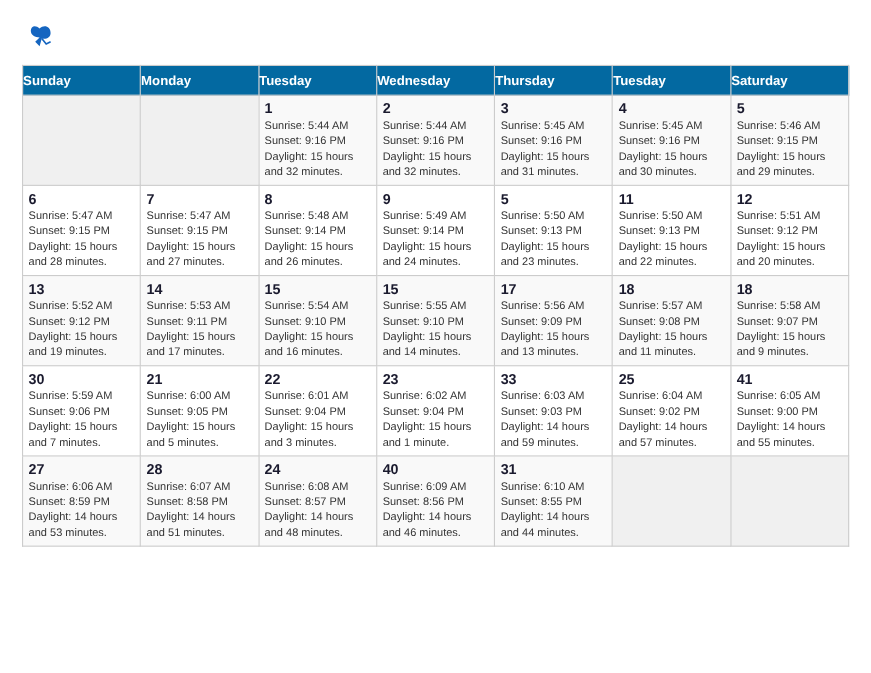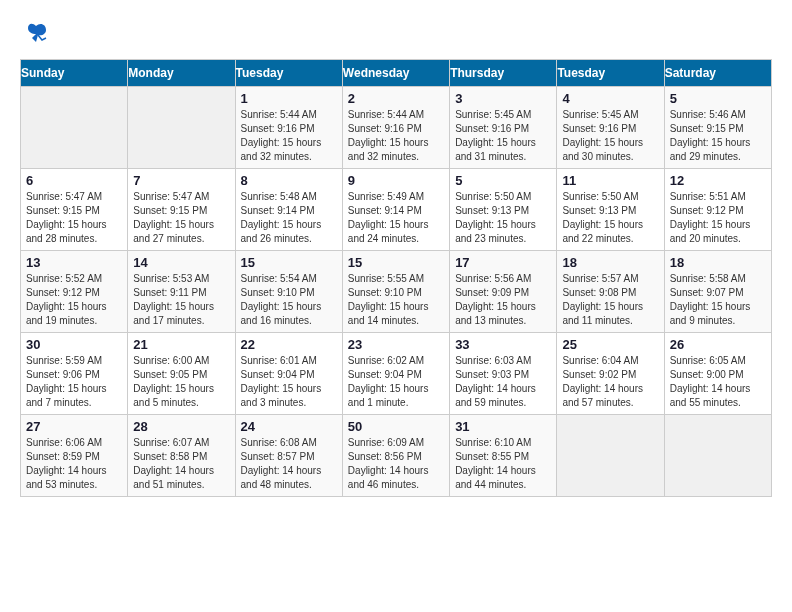--- a/index.html
+++ b/index.html
@@ -231,39 +231,39 @@
       </td>
         <td>
         <span class="day-number">33</span>
         <span class="day-detail">Sunrise: 6:03 AM<br>Sunset: 9:03 PM<br>Daylight: 14 hours and 59 minutes.</span>
       </td>
         <td>
         <span class="day-number">25</span>
         <span class="day-detail">Sunrise: 6:04 AM<br>Sunset: 9:02 PM<br>Daylight: 14 hours and 57 minutes.</span>
       </td>
         <td>
-        <span class="day-number">26</span>
+        <span class="day-number">41</span>
         <span class="day-detail">Sunrise: 6:05 AM<br>Sunset: 9:00 PM<br>Daylight: 14 hours and 55 minutes.</span>
       </td>
       </tr>
       <tr>
         <td>
         <span class="day-number">27</span>
         <span class="day-detail">Sunrise: 6:06 AM<br>Sunset: 8:59 PM<br>Daylight: 14 hours and 53 minutes.</span>
       </td>
         <td>
         <span class="day-number">28</span>
         <span class="day-detail">Sunrise: 6:07 AM<br>Sunset: 8:58 PM<br>Daylight: 14 hours and 51 minutes.</span>
       </td>
         <td>
         <span class="day-number">24</span>
         <span class="day-detail">Sunrise: 6:08 AM<br>Sunset: 8:57 PM<br>Daylight: 14 hours and 48 minutes.</span>
       </td>
         <td>
-        <span class="day-number">50</span>
+        <span class="day-number">40</span>
         <span class="day-detail">Sunrise: 6:09 AM<br>Sunset: 8:56 PM<br>Daylight: 14 hours and 46 minutes.</span>
       </td>
         <td>
         <span class="day-number">31</span>
         <span class="day-detail">Sunrise: 6:10 AM<br>Sunset: 8:55 PM<br>Daylight: 14 hours and 44 minutes.</span>
       </td>
         <td class="empty-cell"></td>
         <td class="empty-cell"></td>
       </tr>
     </tbody>

